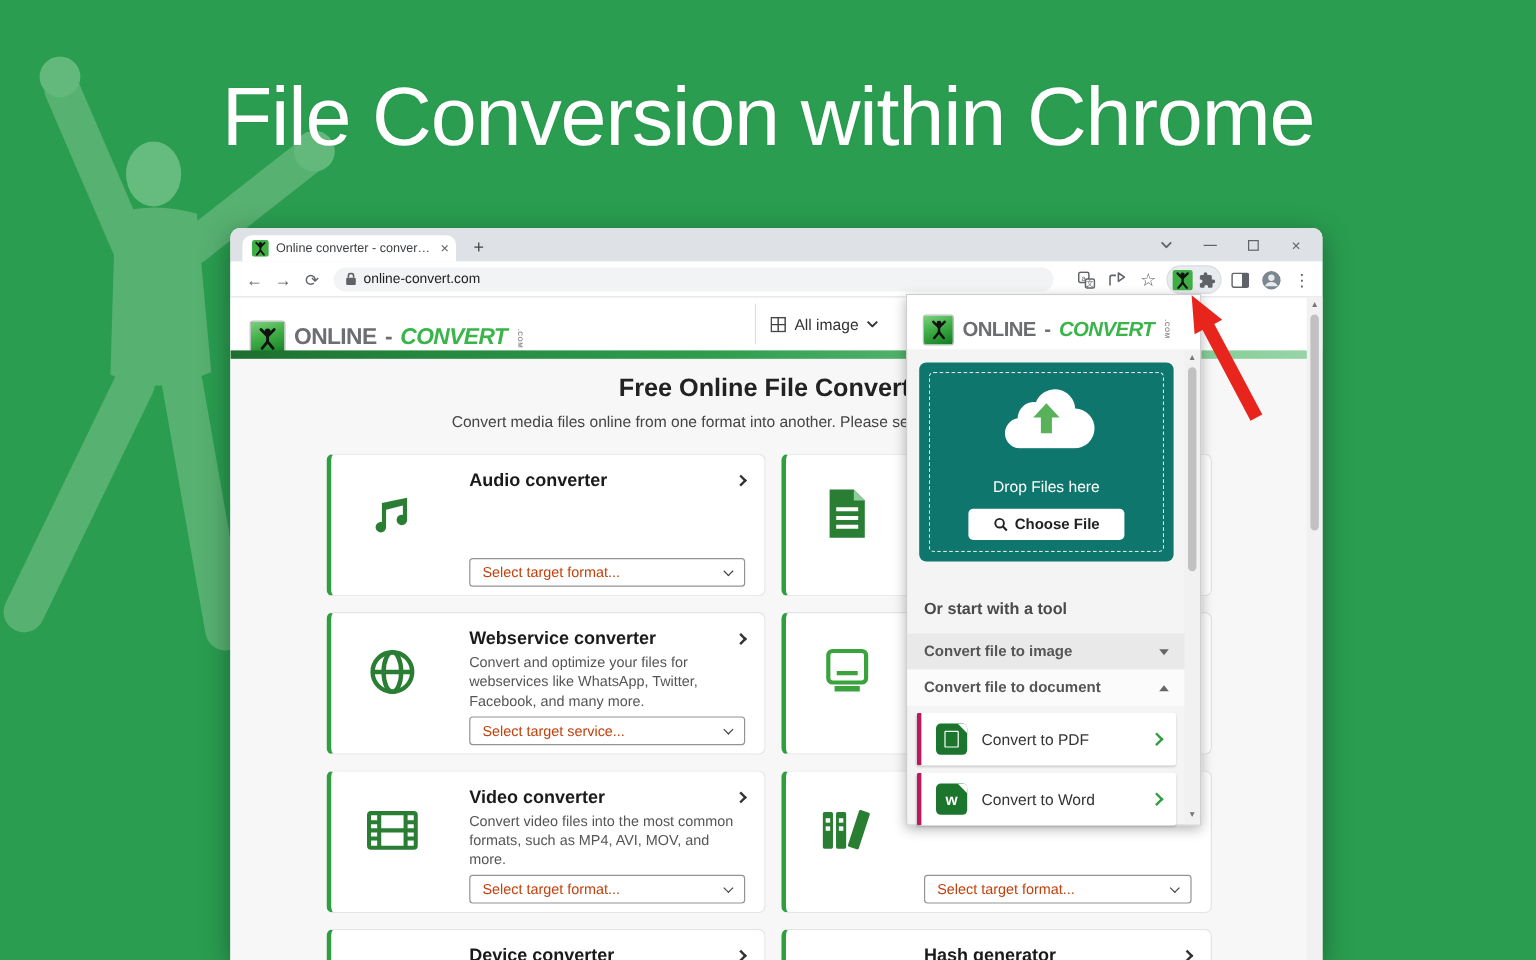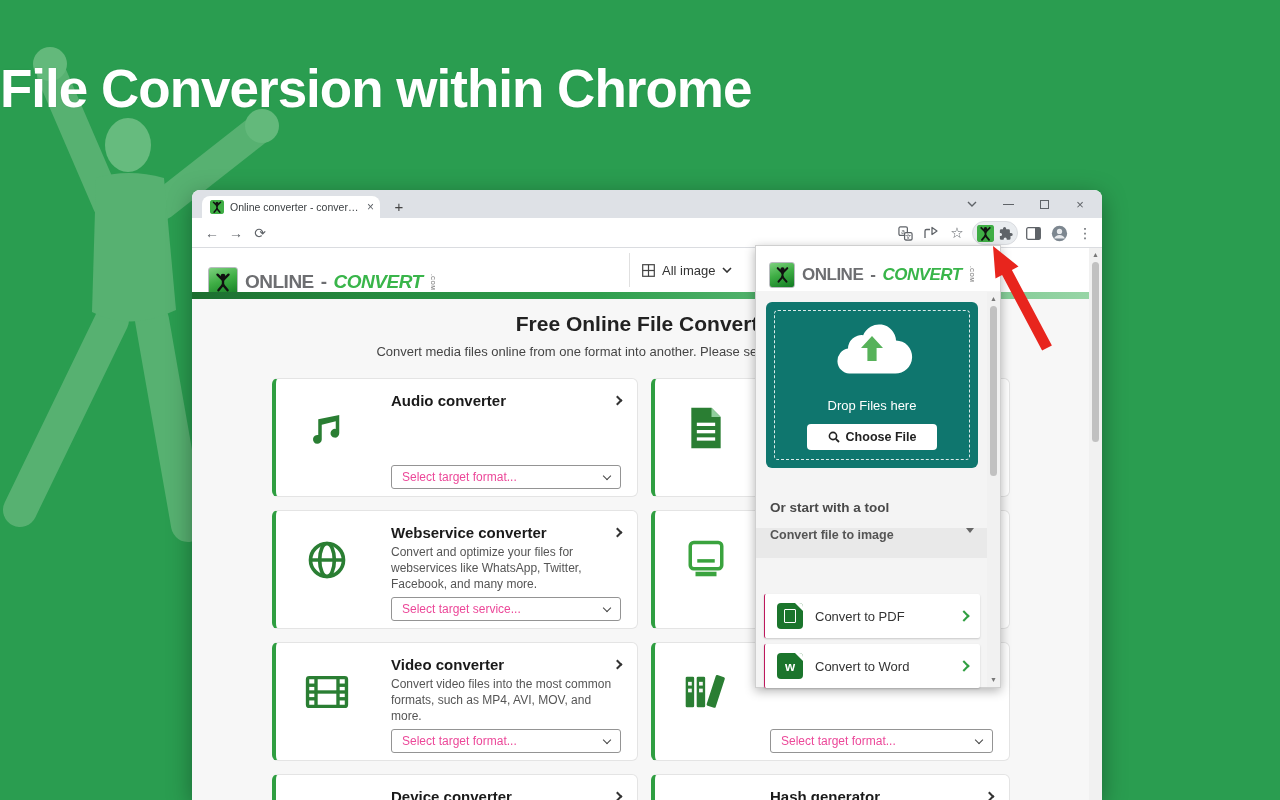--- a/index.html
+++ b/index.html
@@ -1,22 +1,22 @@
 <!DOCTYPE html>
 <html><head>
 <meta charset="utf-8">
 <style>
   * { margin:0; padding:0; box-sizing:border-box; }
   html,body { width:1280px; height:800px; overflow:hidden; }
   body { font-family:"Liberation Sans", sans-serif; background:#2a9d50; position:relative; }
   .abs { position:absolute; }
 
   
-  .hero-title { left:0; right:0; top:58px; color:#fff;
-    font-size:53px; font-weight:bold; letter-spacing:-1px; text-shadow:0 0 2px rgba(0,0,0,.08); }
+  .hero-title { left:0; right:0; top:58px; text-align:center; color:#fff;
+    font-size:69px; font-weight:normal; letter-spacing:-1px; text-shadow:0 0 2px rgba(0,0,0,.08); }
   .silhouette { left:0; top:20px; }
 
   
   .bwin { left:192px; top:190px; width:910px; height:610px; border-radius:8px 8px 0 0;
     box-shadow:0 6px 24px rgba(0,0,0,.35); background:#fff; }
   .titlebar { left:0; top:0; right:0; height:28px; background:#dee1e6; border-radius:8px 8px 0 0; }
   .tab { left:10px; top:6px; width:178px; height:22px; background:#fff; border-radius:8px 8px 0 0;
     display:flex; align-items:center; padding:0 6px 0 8px; gap:6px; }
   .tab-title { font-size:10.5px; color:#3c4043; white-space:nowrap; overflow:hidden;
     text-overflow:ellipsis; flex:1; }
@@ -62,41 +62,41 @@
   .card { background:#fff; border:1px solid #e4e4e4; border-left:4px solid #2f9e41; border-radius:6px;
     width:366px; height:119px; }
   .card-icon { position:absolute; left:18px; top:16px; width:66px; height:66px;
     display:flex; align-items:center; justify-content:center; color:#2a7e33; }
   .card-title { position:absolute; left:115px; top:13px; font-size:15px; font-weight:bold; color:#1a1a1a; }
   .card-chev { position:absolute; right:16px; top:18px; width:7px; height:7px;
     border-top:2px solid #333; border-right:2px solid #333; transform:rotate(45deg); }
   .card-desc { position:absolute; left:115px; top:34px; right:16px; font-size:12px; line-height:1.32; color:#555; }
   .card-sel { position:absolute; left:115px; top:86px; right:16px; height:24px; background:#fff;
     border:1px solid #949494; border-radius:3px; display:flex; align-items:center; padding:0 10px; }
-  .card-sel span { font-size:12px; color:#ec4899; flex:1; }
+  .card-sel span { font-size:12px; color:#c2410c; flex:1; }
   .sel-chev { width:6px; height:6px; border-right:1.6px solid #444; border-bottom:1.6px solid #444; transform:rotate(45deg); margin-top:-3px; }
 
   
   .popup { left:755px; top:245px; width:246px; height:443px; background:#f4f4f4;
     border:1px solid #cfcfcf; box-shadow:0 3px 10px rgba(0,0,0,.3); z-index:20; }
   .pop-head { left:0; top:0; right:0; height:45px; background:#fff; display:flex; align-items:center; padding-left:13px; }
   .dropzone { left:10px; top:56px; width:212px; height:166px; background:#0f766e; border-radius:6px; }
   .dz-dash { position:absolute; inset:8px; border:1px dashed rgba(255,255,255,.85); border-radius:4px; }
   .dz-label { position:absolute; left:0; right:0; top:96px; text-align:center; color:#fff; font-size:13px; }
   .choosebtn { position:absolute; left:41px; top:122px; width:130px; height:26px; background:#fff;
     border-radius:4px; display:flex; align-items:center; justify-content:center; gap:6px;
     font-size:12.5px; font-weight:bold; color:#222; }
   .orstart { left:14px; top:254px; font-size:13.5px; font-weight:bold; color:#4a4a4a; }
-  .acc { left:0; width:232px; height:30px; display:flex; padding:0 14px;
+  .acc { left:0; width:232px; height:30px; display:flex; align-items:center; padding:0 14px;
     font-size:12.5px; font-weight:bold; color:#555; }
   .acc1 { top:282px; background:#e9e9e9; }
   .acc2 { top:312px; background:#fbfbfb; }
   .caret-d { margin-left:auto; width:0; height:0; border-left:4px solid transparent; border-right:4px solid transparent; border-top:5px solid #666; }
   .caret-u { margin-left:auto; width:0; height:0; border-left:4px solid transparent; border-right:4px solid transparent; border-bottom:5px solid #666; }
-  .tool-item { left:8px; width:216px; height:44px; background:#fff; border-left:1px solid #be185d;
+  .tool-item { left:8px; width:216px; height:44px; background:#fff; border-left:4px solid #be185d;
     border-radius:2px; box-shadow:0 1px 2px rgba(0,0,0,.18); display:flex; align-items:center; padding:0 12px 0 12px; gap:12px; }
   .ti1 { top:348px; } .ti2 { top:398px; }
   .ti-label { font-size:13px; color:#333; flex:1; }
   .ti-chev { width:8px; height:8px; border-top:2.4px solid #2f9e41; border-right:2.4px solid #2f9e41; transform:rotate(45deg); }
   .fileic { width:26px; height:26px; background:#1b752c; border-radius:4px; position:relative; overflow:hidden; }
   .fileic .fold { position:absolute; right:0; top:0; width:0; height:0; border-left:8px solid transparent; border-top:8px solid #fff; }
   .fileic .pg { position:absolute; left:7px; top:6px; width:12px; height:14px; border:1.6px solid #fff; border-radius:1px; }
   .fileic .wch { position:absolute; left:0; right:0; top:6px; text-align:center; color:#fff; font-size:13px; font-weight:bold; }
 
   
@@ -156,20 +156,27 @@
           <span class="wc-max"></span>
         </div>
       <div class="wc-x">×</div>
     </div>
   </div>
 
   <div class="abs toolbar">
     <span class="navic" style="margin-left:8px;">←</span>
     <span class="navic">→</span>
     <span class="navic">⟳</span>
+    <div class="addr">
+      <svg width="9" height="11" viewBox="0 0 9 11">
+        <rect x="0.5" y="4.5" width="8" height="6" rx="1" fill="#5f6368"></rect>
+        <path d="M2.3 4.5 V3 a2.2 2.2 0 0 1 4.4 0 V4.5" fill="none" stroke="#5f6368" stroke-width="1.3"></path>
+      </svg>
+      <span class="addr-url">online-convert.com</span>
+    </div>
   </div>
   <div class="tbright">
     <div class="tbi">
       <svg width="15" height="15" viewBox="0 0 16 16">
           <rect x="1" y="1" width="9" height="9" rx="1.5" fill="none" stroke="#5f6368" stroke-width="1.3"></rect>
           <text x="5.5" y="8.6" font-size="7" text-anchor="middle" fill="#5f6368" font-family="sans-serif">a</text>
           <rect x="7" y="7" width="8" height="8" rx="1.5" fill="#fff" stroke="#5f6368" stroke-width="1.3"></rect>
           <text x="11" y="13.4" font-size="7" text-anchor="middle" fill="#5f6368" font-family="sans-serif">文</text>
         </svg>
     </div>
@@ -410,20 +417,24 @@
       <span>Choose File</span>
     </div>
   </div>
 
   <div class="abs orstart">Or start with a tool</div>
 
   <div class="abs acc acc1">
     <span>Convert file to image</span>
     <i class="caret-d"></i>
   </div>
+  <div class="abs acc acc2">
+    <span>Convert file to document</span>
+    <i class="caret-u"></i>
+  </div>
 
   <div class="abs tool-item ti1">
     <div class="fileic">
       <span class="fold"></span>
         <span class="pg"></span>
     </div>
     <span class="ti-label">Convert to PDF</span>
     <i class="ti-chev"></i>
   </div>
   <div class="abs tool-item ti2">

